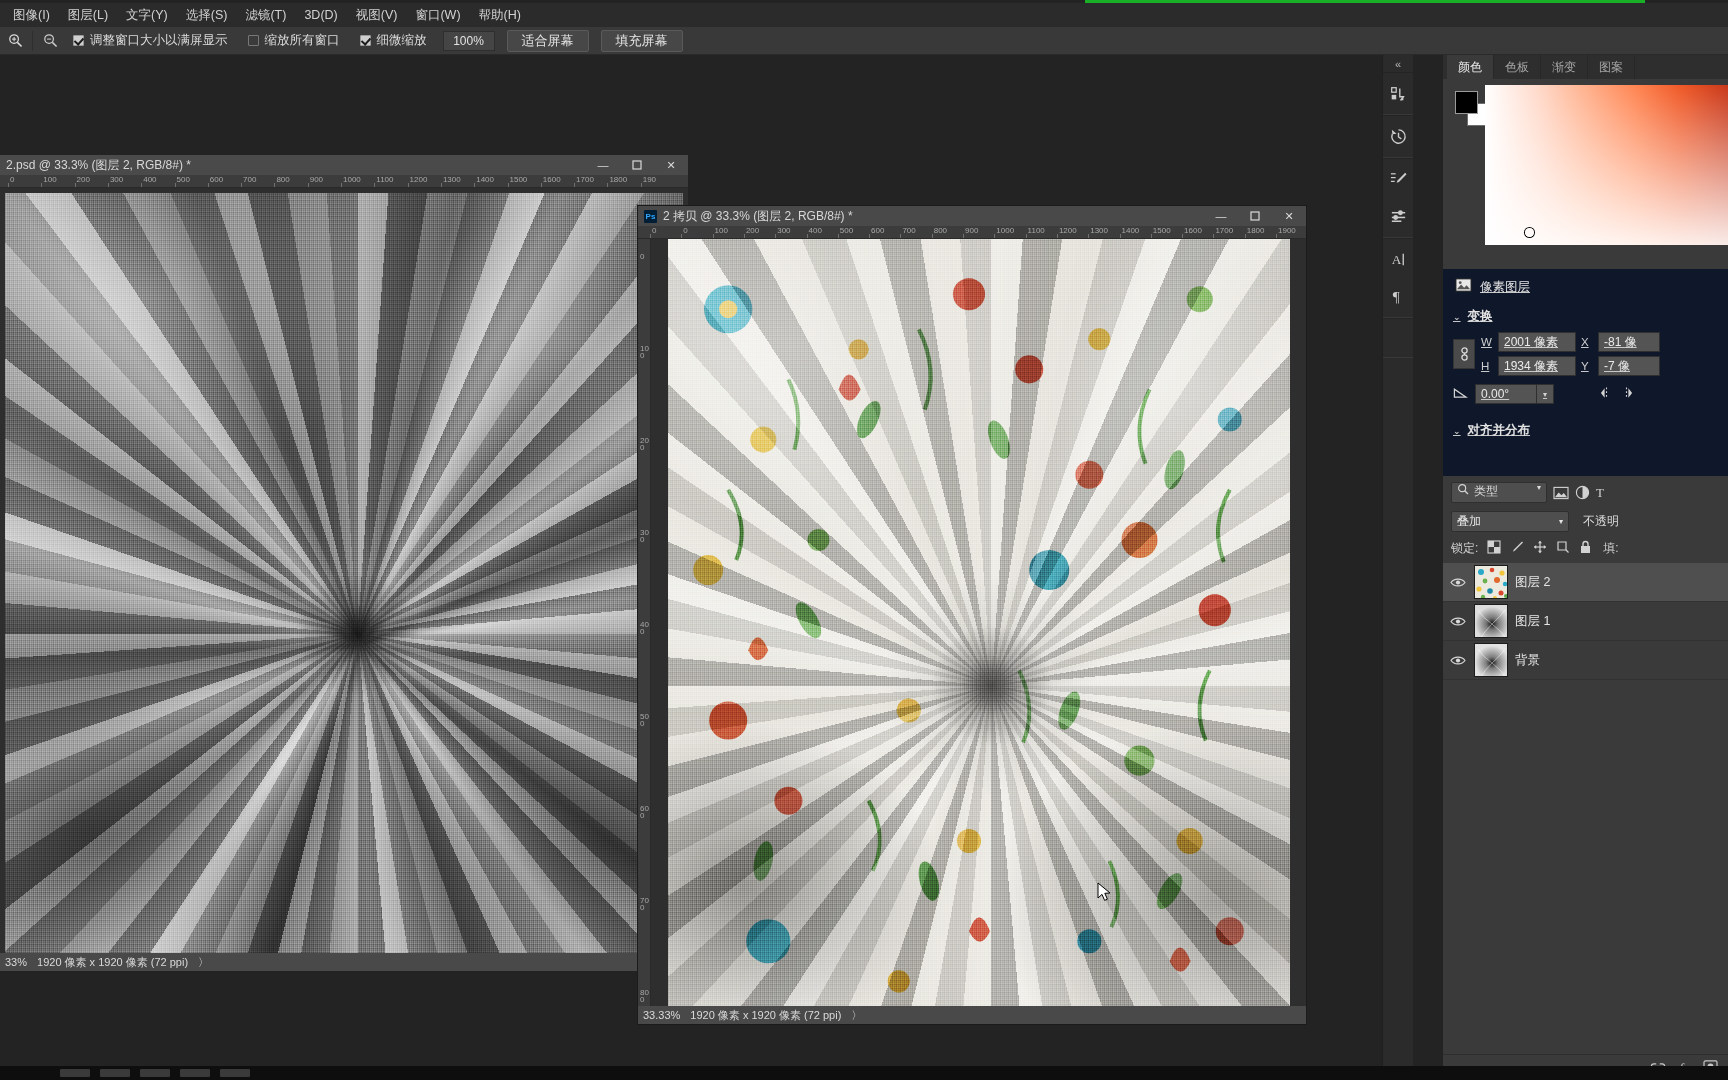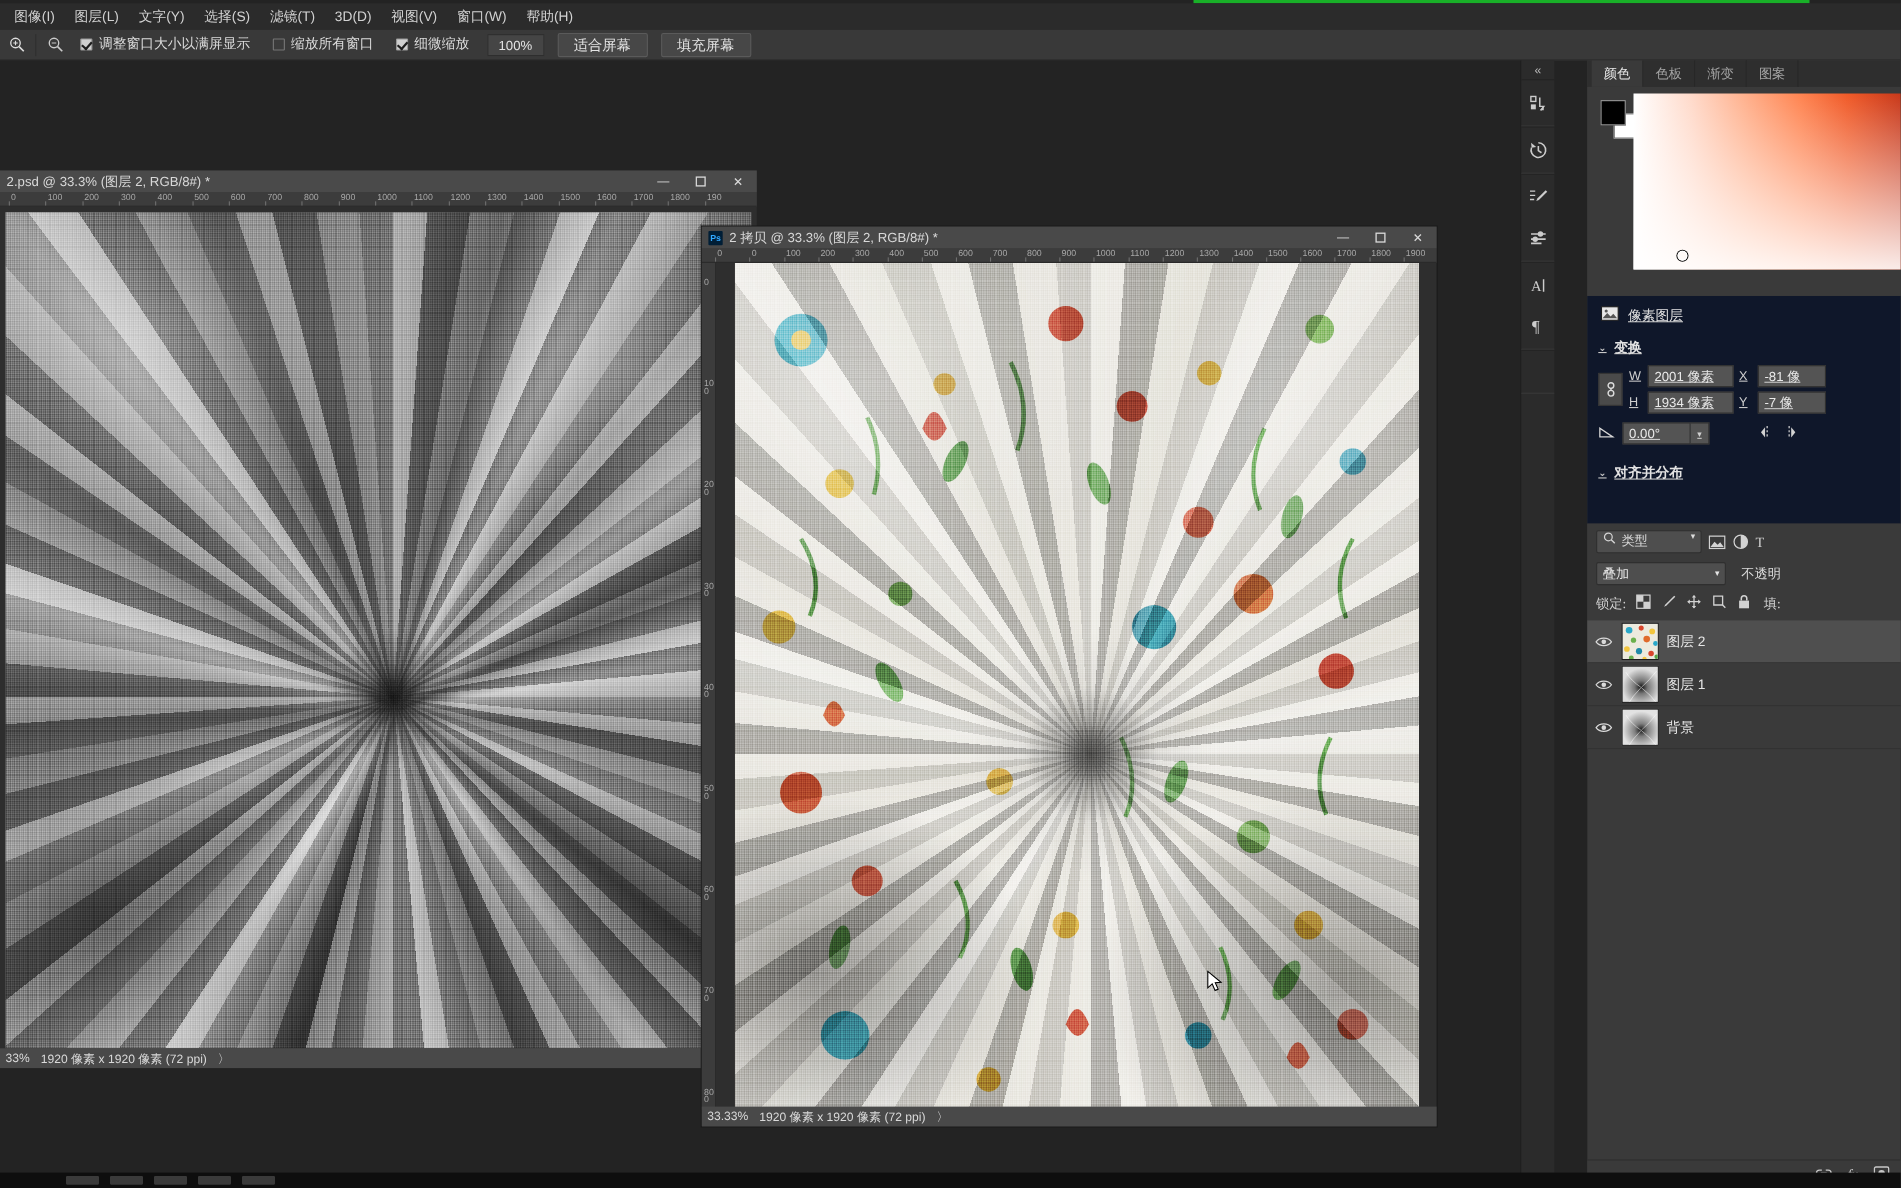--- a/index.html
+++ b/index.html
@@ -195,21 +195,21 @@
     display:flex; align-items:flex-start; gap:5px; padding:0 5px; font-size:12px; color:#dcdcdc;
     border-radius:2px;
   }
   .ficon { color:#cfcfcf; display:flex; align-items:center; justify-content:center; }
   .blendrow { display:flex; align-items:center; gap:14px; padding:2px 8px 5px; }
   .blendsel {
     width:118px; height:21px; background:#4e4e4e; border:1px solid #2f2f2f;
     display:flex; align-items:center; justify-content:space-between; padding:0 5px;
     font-size:12px; color:#e6e6e6; border-radius:2px;
   }
-  .lockrow { display:flex; align-items:center; gap:9px; padding:3px 8px 6px; font-size:12px; color:#d2d2d2;font-family:Liberation Serif, serif; }
+  .lockrow { display:flex; align-items:center; gap:9px; padding:3px 8px 6px; font-size:12px; color:#d2d2d2; }
 
   .layer-row {
     display:flex; align-items:center; height:39px; padding:0 6px; gap:7px;
     border-bottom:1px solid #323232; background:#3a3a3a;
   }
   .layer-row.selected { background:#4f4f4f; }
   .eye { width:18px; display:flex; align-items:center; justify-content:center; color:#d6d6d6; }
   .thumb { width:34px; height:34px; border:1px solid #1c1c1c; background:#888; overflow:hidden; position:relative; flex:none; }
   .layer-name { font-size:12.5px; color:#e6e6e6; }
 

